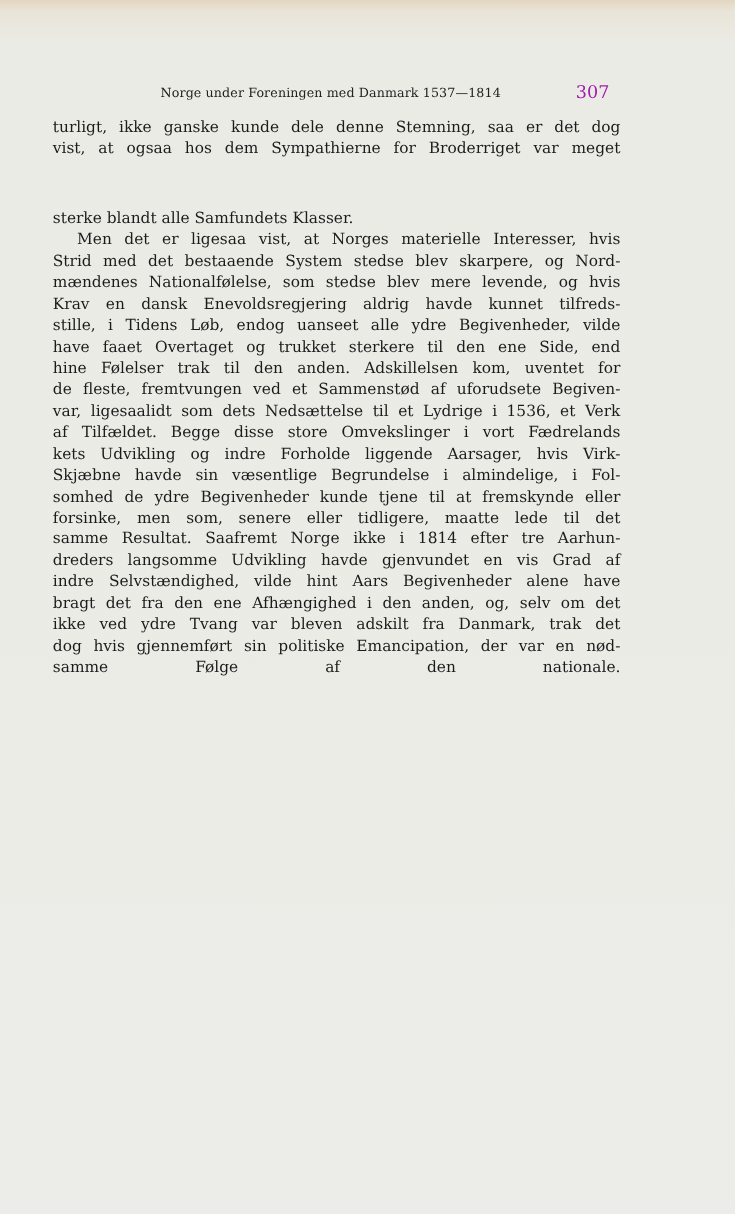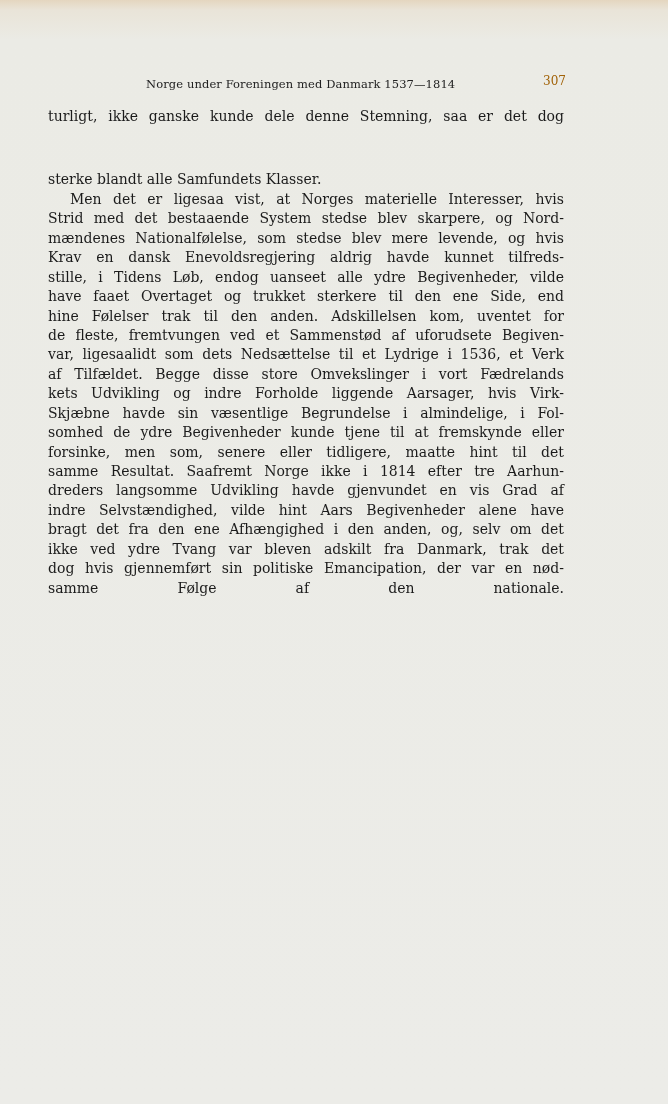--- a/index.html
+++ b/index.html
@@ -13,22 +13,22 @@
       color: #1b1b1b;
     }
     .page-header {
       position: absolute; left: 146px; top: 74px; width: 420px; height: 22px;
     }
     .running-title {
       position: absolute; left: 0; top: 3px;
       font-size: 11.5px; letter-spacing: 0.1px; color: #222;
     }
     .page-number {
-      position: absolute; right: 0; top: 0;
-      font-size: 12px; color: #a16207;
+      position: absolute; right: 12px; top: 0;
+      font-size: 16px; color: #a21caf;
     }
     .body-text {
       position: absolute; left: 48px; top: 107px; width: 516px;
       font-size: 14px; line-height: 19.45px;
     }
     .line {
       display: block; text-align: justify; text-align-last: justify;
       white-space: nowrap; height: 19.45px; overflow: visible;
     }
     .line.last { text-align-last: left; }
@@ -42,20 +42,23 @@
 
 <div class="page-header">
   <span class="running-title">Norge under Foreningen med Danmark 1537—1814</span>
   <span class="page-number">307</span>
 </div>
 
 <div class="body-text">
   <div>
     <div class="line">
         <span class="line-inner">turligt, ikke ganske kunde dele denne Stemning, saa er det dog</span>
+      </div>
+    <div class="line">
+        <span class="line-inner">vist, at ogsaa hos dem Sympathierne for Broderriget var meget</span>
       </div>
     <div class="line last">
         <span class="line-inner">sterke blandt alle Samfundets Klasser.</span>
       </div>
   </div>
   <div>
     <div class="line indent">
         <span class="line-inner">Men det er ligesaa vist, at Norges materielle Interesser, hvis</span>
       </div>
     <div class="line">
@@ -88,21 +91,21 @@
     <div class="line">
         <span class="line-inner">kets Udvikling og indre Forholde liggende Aarsager, hvis Virk-</span>
       </div>
     <div class="line">
         <span class="line-inner">Skjæbne havde sin væsentlige Begrundelse i almindelige, i Fol-</span>
       </div>
     <div class="line">
         <span class="line-inner">somhed de ydre Begivenheder kunde tjene til at fremskynde eller</span>
       </div>
     <div class="line">
-        <span class="line-inner">forsinke, men som, senere eller tidligere, maatte hint til det</span>
+        <span class="line-inner">forsinke, men som, senere eller tidligere, maatte lede til det</span>
       </div>
     <div class="line">
         <span class="line-inner">samme Resultat. Saafremt Norge ikke i 1814 efter tre Aarhun-</span>
       </div>
     <div class="line">
         <span class="line-inner">dreders langsomme Udvikling havde gjenvundet en vis Grad af</span>
       </div>
     <div class="line">
         <span class="line-inner">indre Selvstændighed, vilde hint Aars Begivenheder alene have</span>
       </div>

